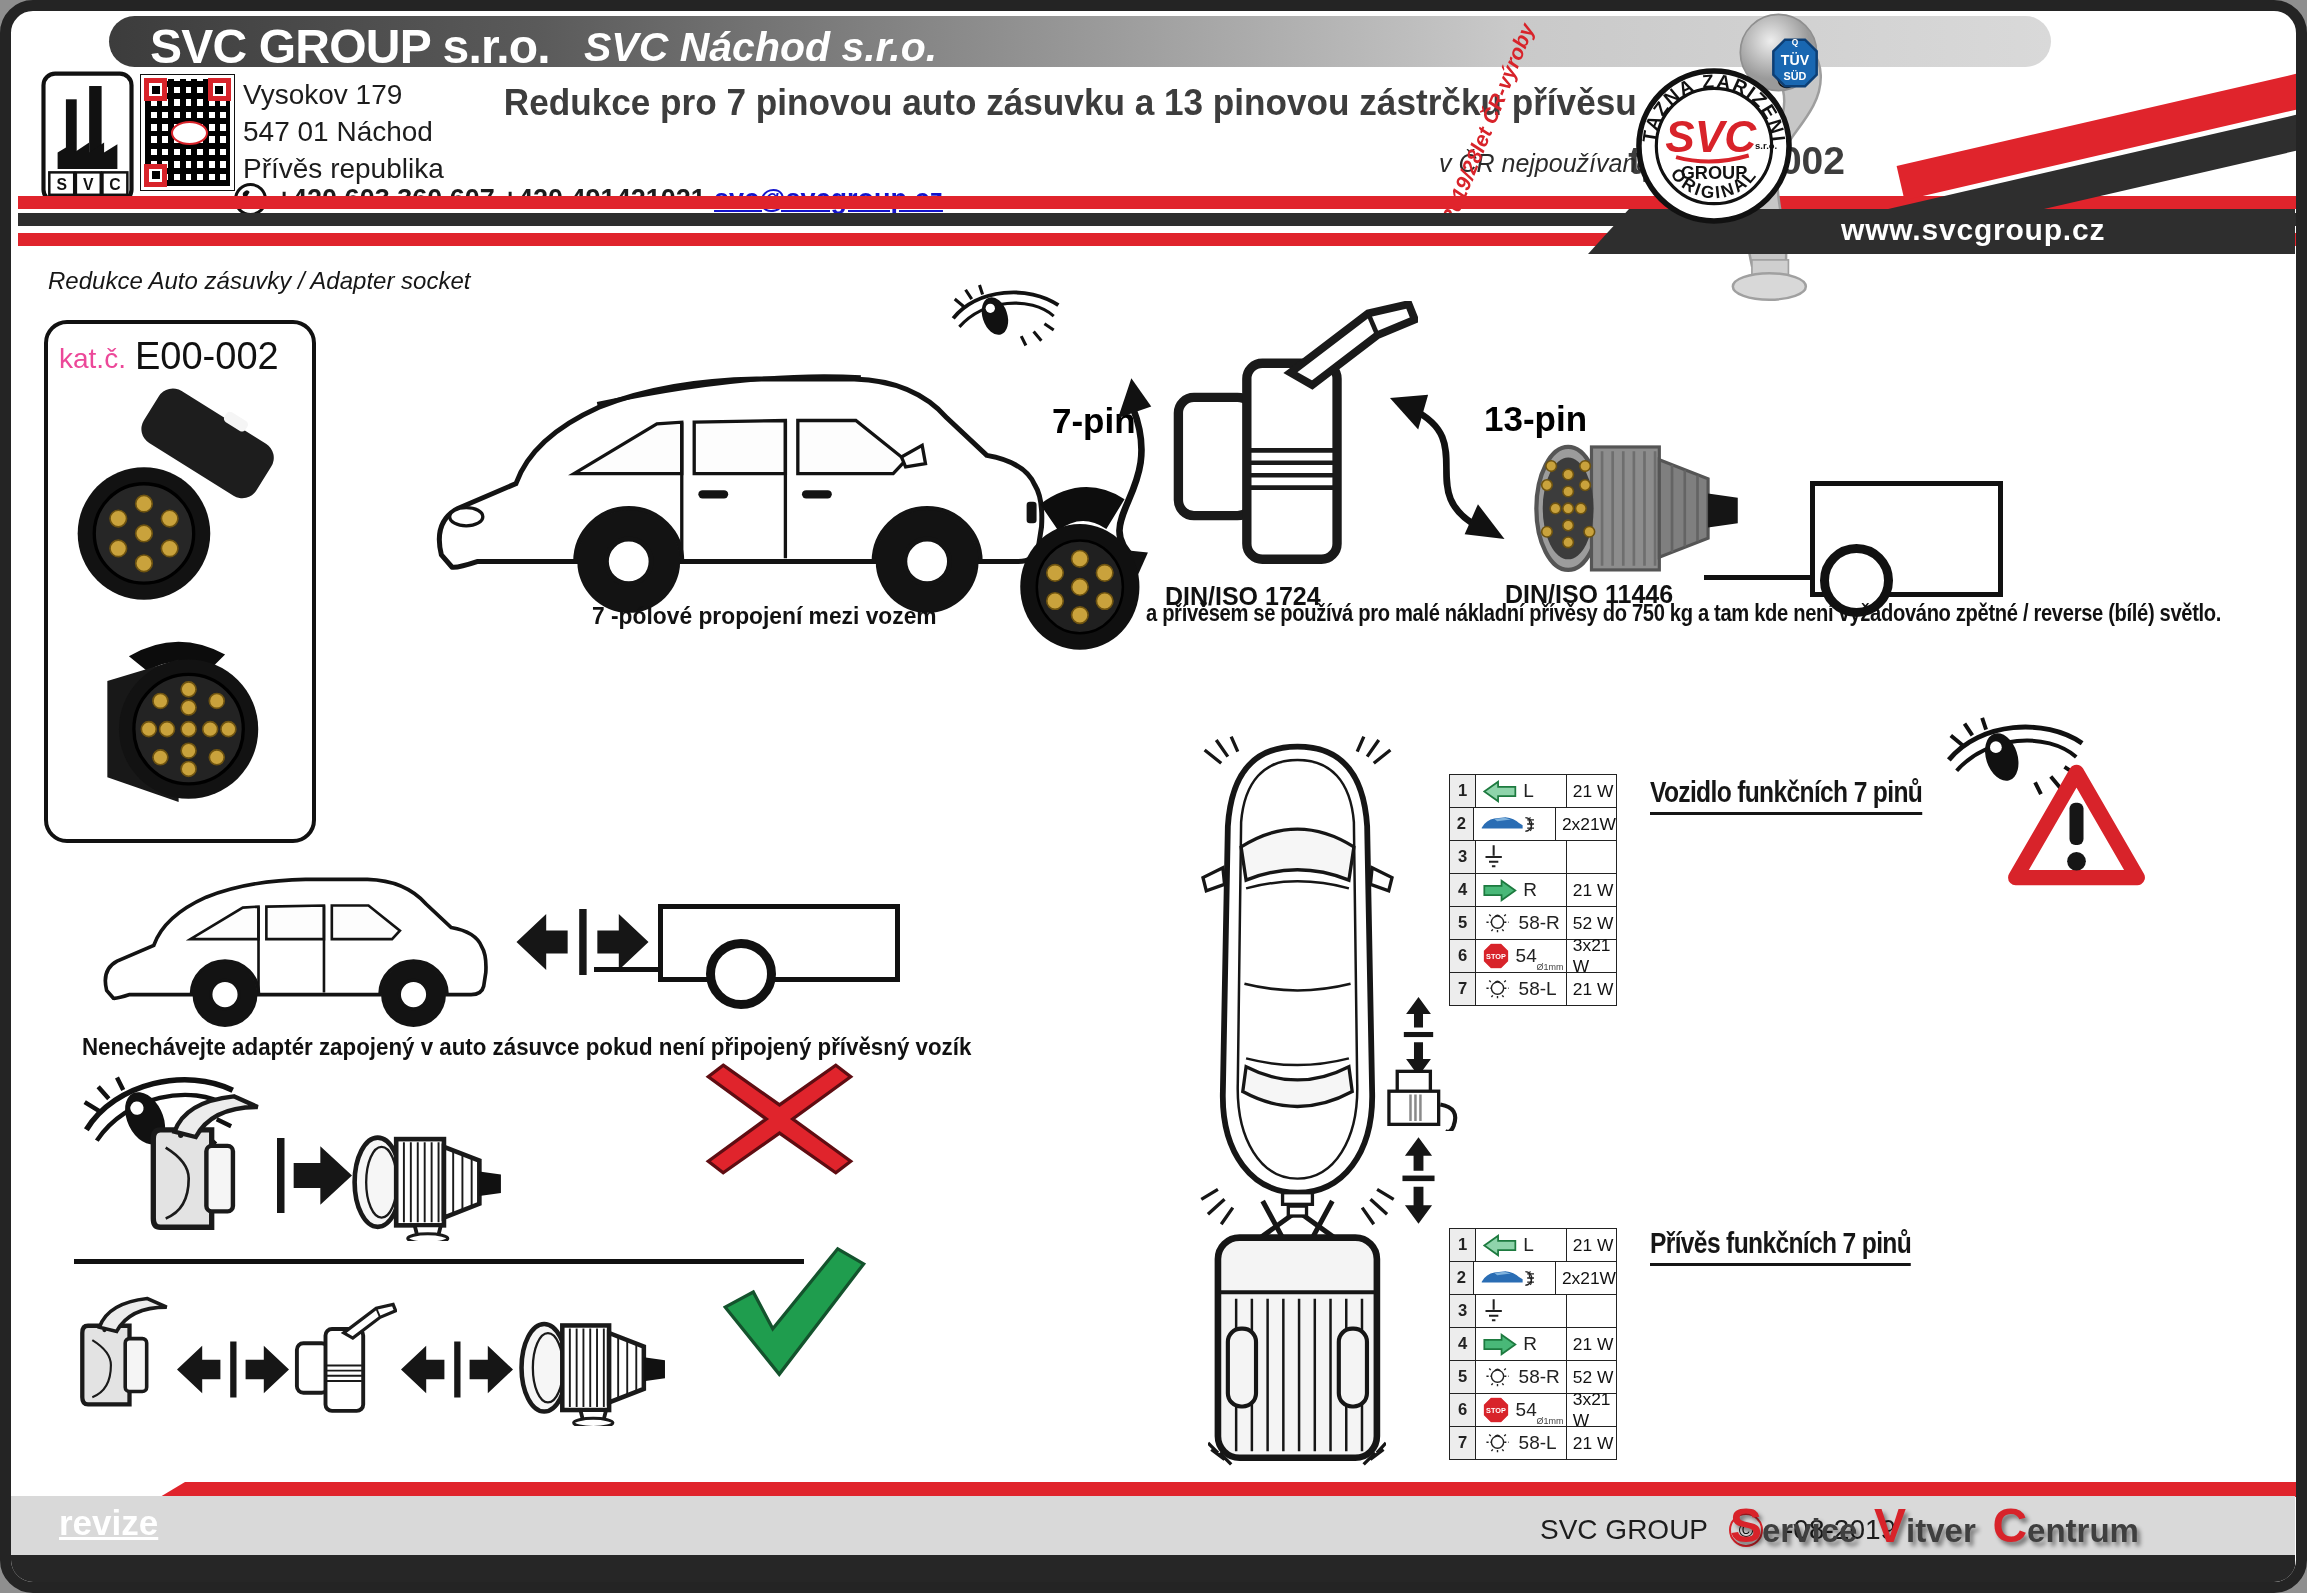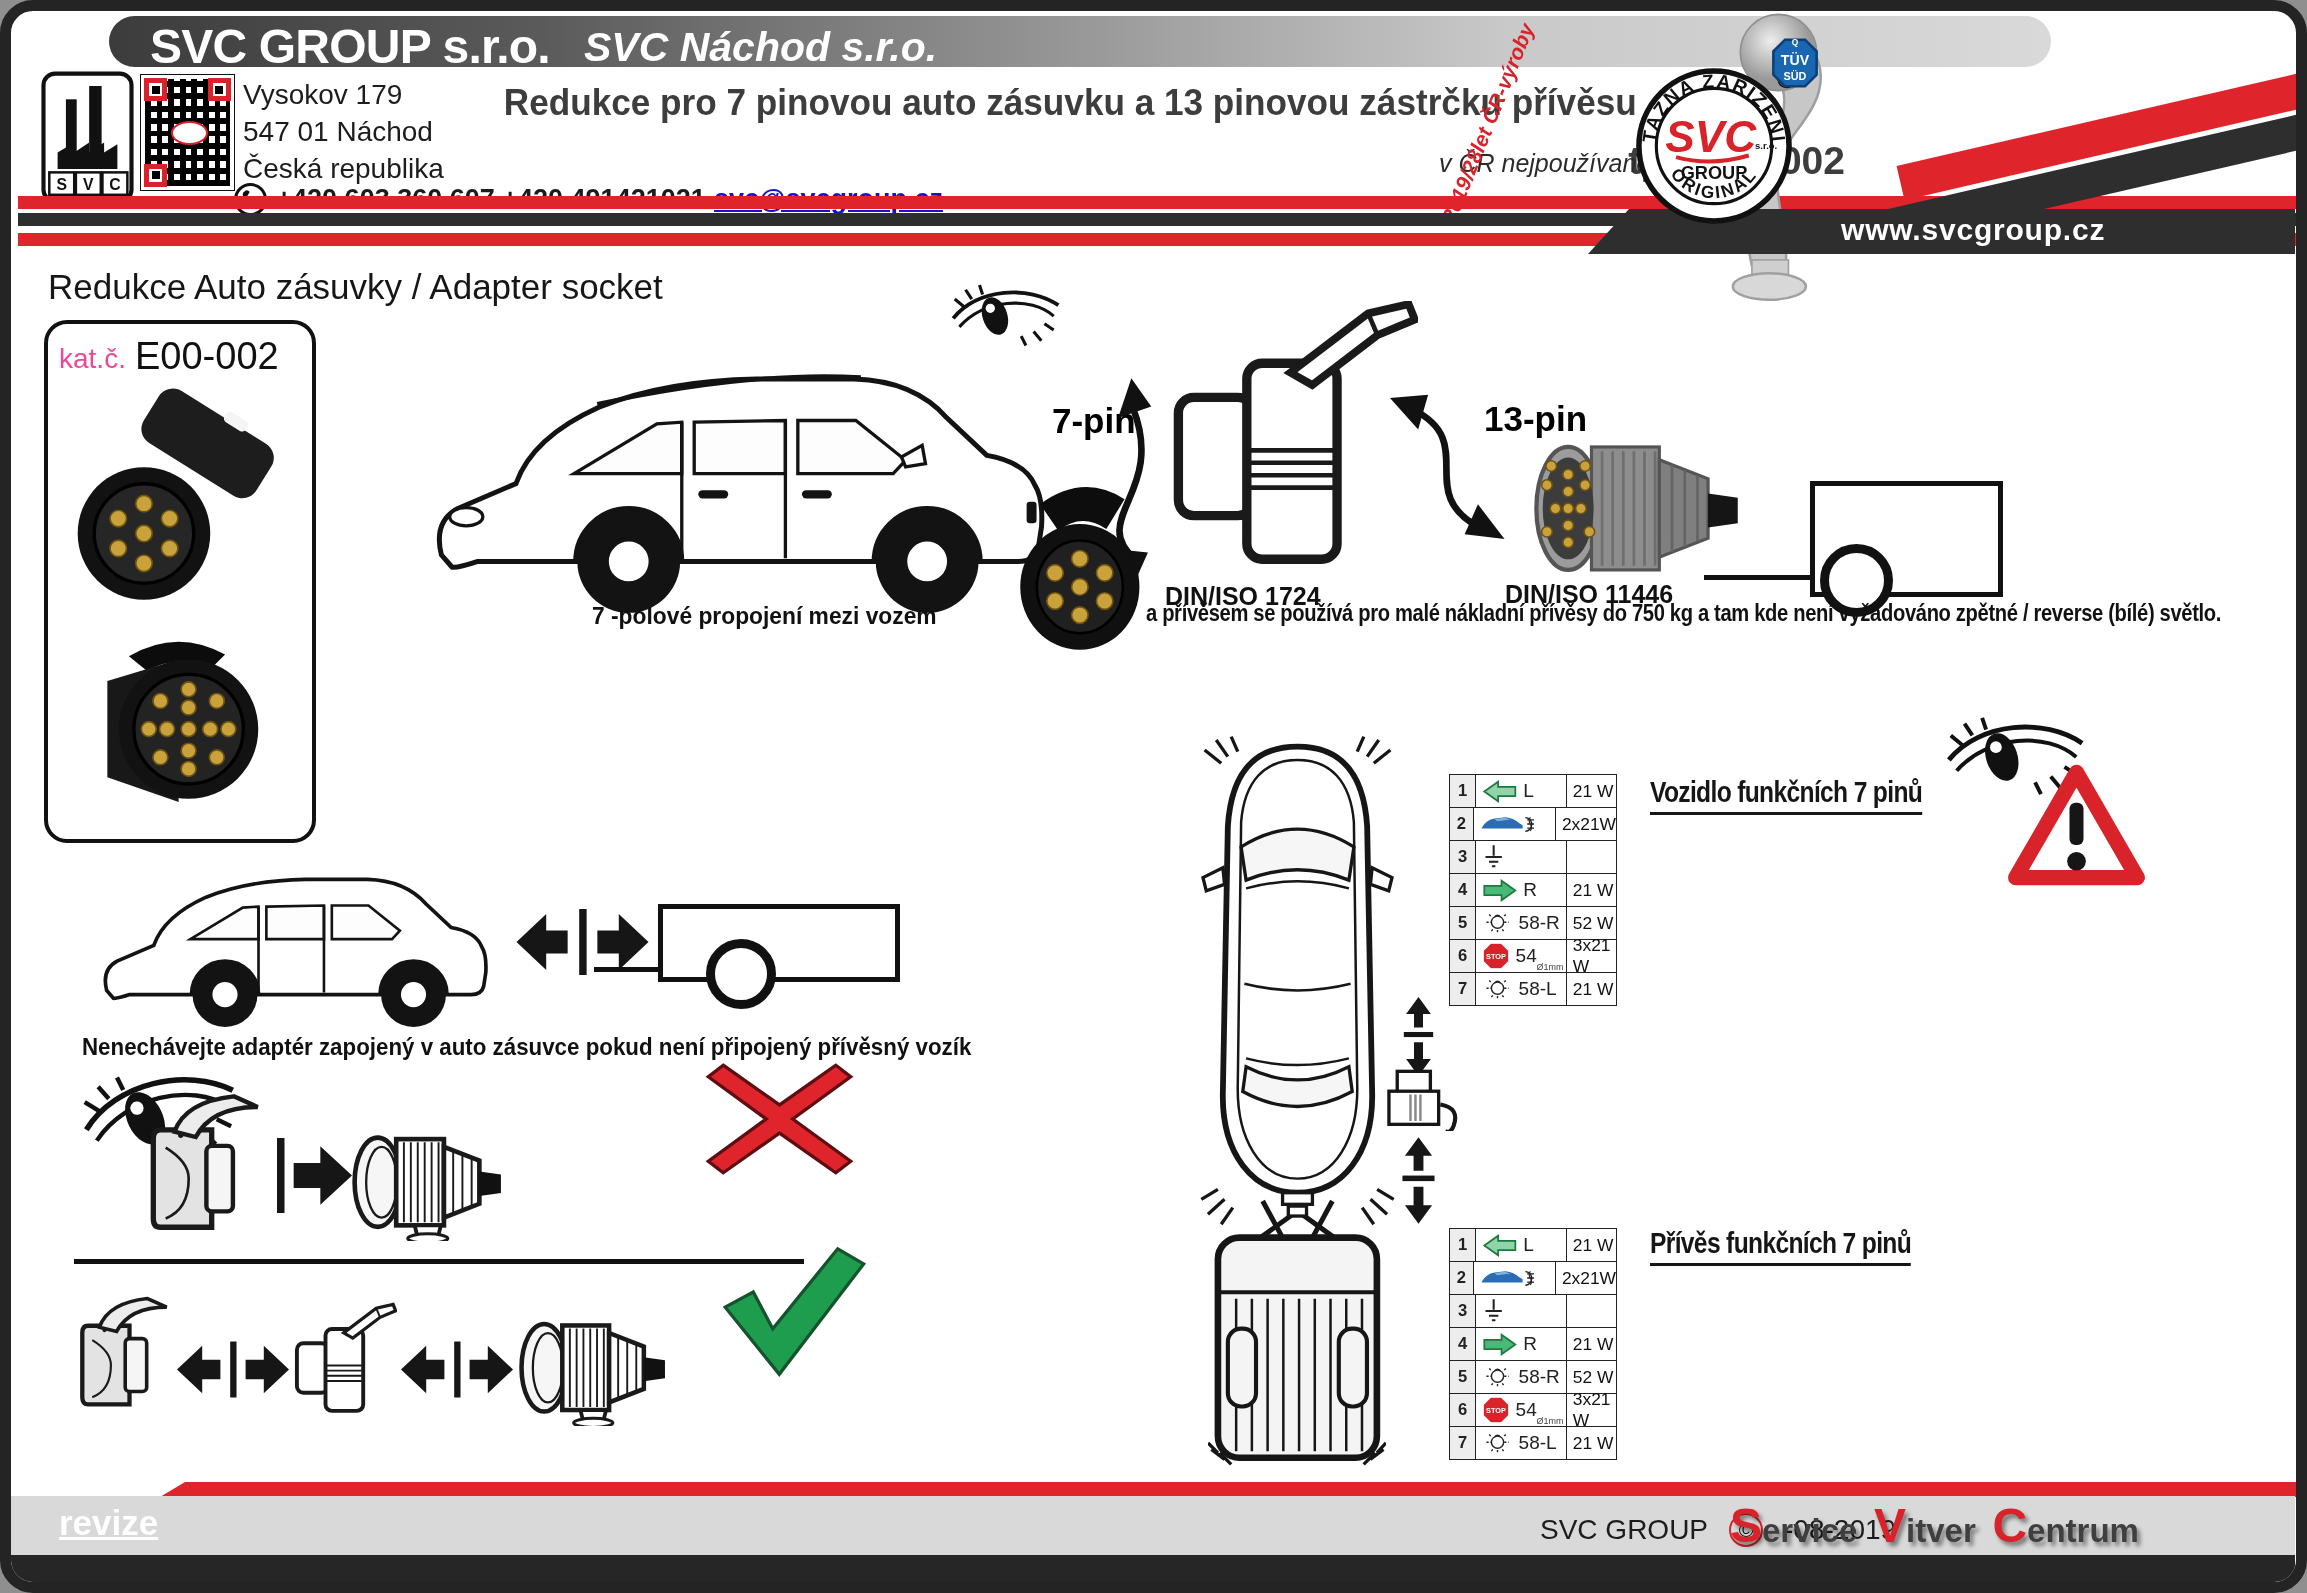--- a/index.html
+++ b/index.html
@@ -29,21 +29,21 @@
 
   
   .qr{left:129px;top:63px;width:93px;height:115px;background:#fff;border:1.7px solid #111;}
   .qr .pat{position:absolute;inset:4.1px;
     background:repeating-linear-gradient(90deg,#000 0 5.8px,transparent 5.8px 11.6px),
                repeating-linear-gradient(0deg,#000 0 5.8px,#fff 5.8px 12.4px);}
   .fsq{position:absolute;width:23px;height:23px;border:5px solid #d8232a;background:#fff;box-sizing:border-box;}
   .fsq::after{content:"";position:absolute;inset:2.5px;background:#000;}
   .qr .oval{position:absolute;left:30px;top:46px;width:33px;height:20px;background:#fff;border:2.5px solid #d8232a;border-radius:50%;}
 
-  .section-head{left:37px;top:256px;font-size:35px;color:#161616;}
+  .section-head{left:37px;top:256px;font-size:24px;font-style:italic;color:#161616;}
   .katbox{left:33px;top:309px;width:264px;height:515px;border:4.1px solid #111;border-radius:23px;background:#fff;}
   .kat-label{left:48px;top:332px;font-size:28px;color:#ec4899;}
   .kat-num{left:124px;top:324px;font-size:38px;font-weight:normal;color:#111;}
 
   .pin-lab{font-size:35px;font-weight:bold;color:#000000;}
   .din{font-size:25px;font-weight:bold;color:#111;white-space:nowrap;}
   .cap{font-size:24px;font-weight:bold;color:#111;white-space:nowrap;}
   .capl{transform:scaleX(.95);transform-origin:left;}
   .capr{transform:scaleX(.84);transform-origin:left;letter-spacing:-0.4px;}
   .note{font-size:24px;font-weight:bold;color:#111;white-space:nowrap;transform:scaleX(.93);transform-origin:left;}
@@ -152,21 +152,21 @@
     <div class="pat"></div>
     <div class="fsq" style="left:3.3px;top:3.3px"></div>
     <div class="fsq" style="right:3.3px;top:3.3px"></div>
     <div class="fsq" style="left:3.3px;bottom:3.3px"></div>
     <div class="oval"></div>
   </div>
 
   <div class="abs addr">
     <div>Vysokov 179</div>
     <div>547 01 Náchod</div>
-    <div>Česká republika</div>
+    <div>Přívěs republika</div>
   </div>
 
   <div class="abs phone-row">
     <svg width="35" height="35" viewBox="0 0 42 42">
       <circle cx="21" cy="21" r="18" fill="none" stroke="#111" stroke-width="3.5"></circle>
       <path d="M13,12 q4,-4 7,0 l-3,5 q4,8 8,8 l5,-3 q4,3 0,7 q-6,4 -13,-5 q-8,-9 -4,-12 Z" fill="#111"></path>
     </svg>
     <span>+420 603 360 607  +420 491421021</span>
     <a class="email">svc@svcgroup.cz</a>
   </div>

